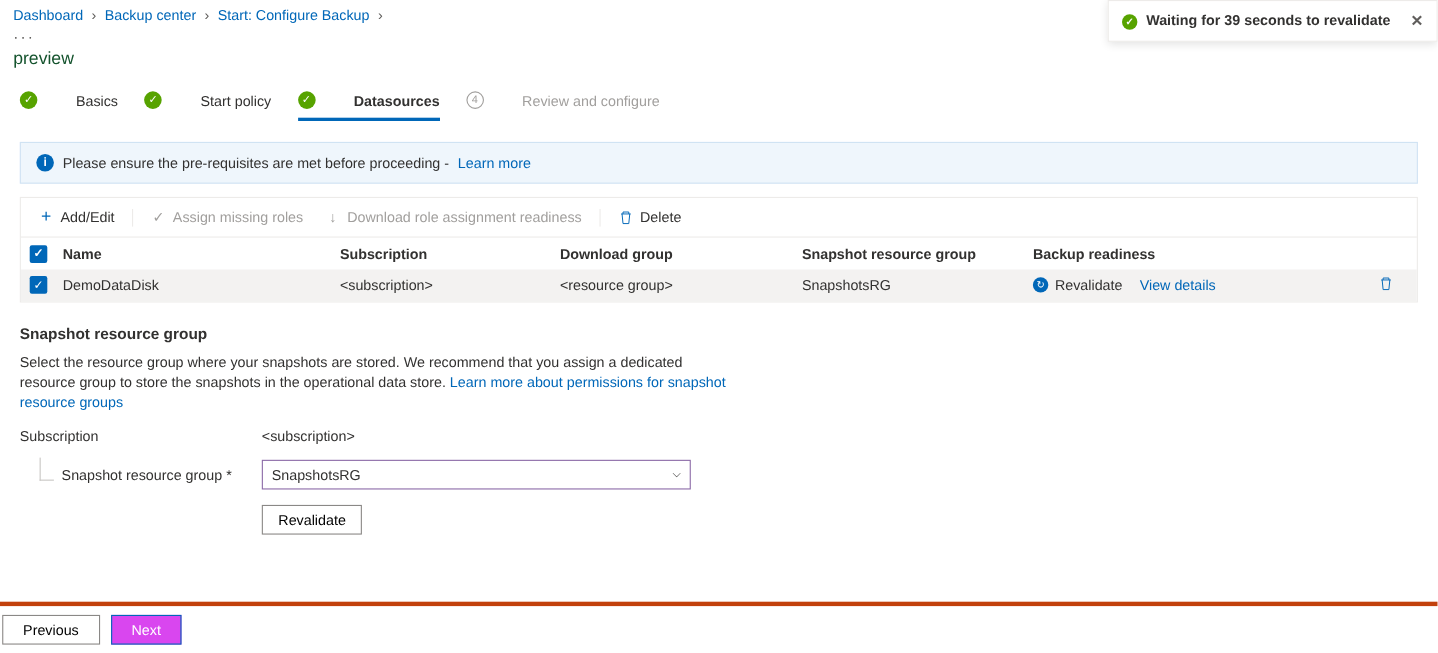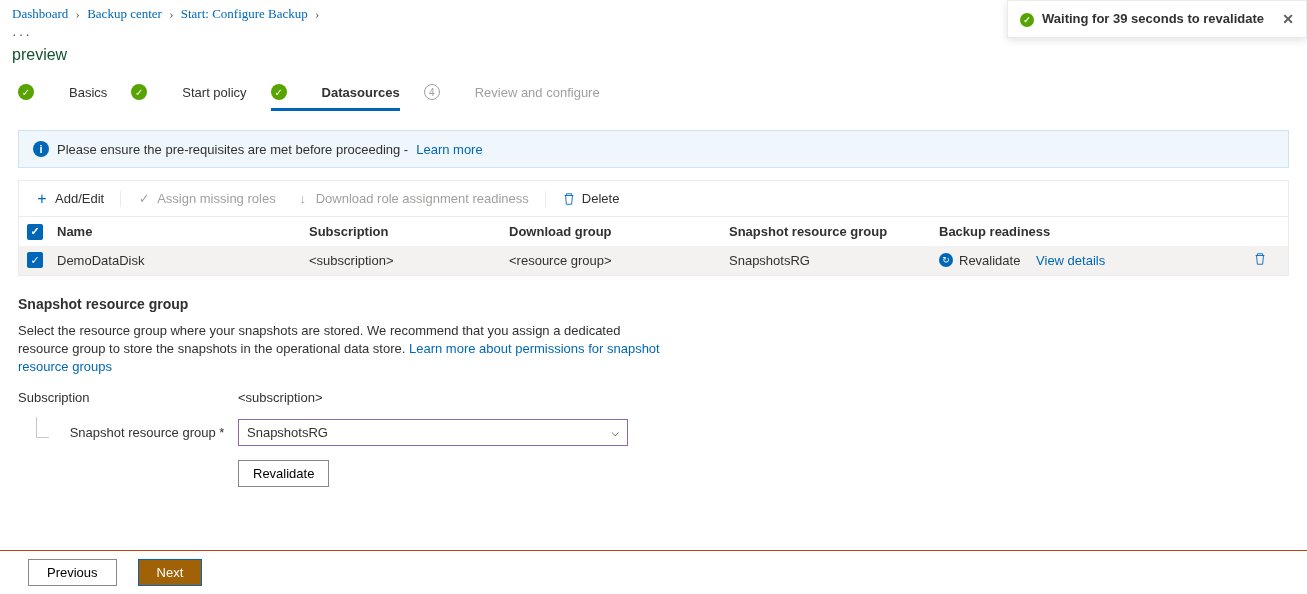--- a/index.html
+++ b/index.html
@@ -1,18 +1,18 @@
 <!DOCTYPE html>
 <html><head>
 <meta charset="utf-8">
 <style>
 * { box-sizing: border-box; margin: 0; padding: 0; }
 body { font-family: "Segoe UI", Arial, sans-serif; font-size: 13px; color: #323130; background: #fff; width: 1307px; height: 594px; position: relative; overflow: hidden; }
 
-.breadcrumb { padding: 6px 12px 2px; font-size: 13px; font-family: Liberation Serif, serif; }
+.breadcrumb { padding: 6px 12px 2px; font-size: 13px; }
 .breadcrumb a { color: #0067b8; text-decoration: none; }
 .breadcrumb .sep { color: #605e5c; margin: 0 4px; }
 
 .header { padding: 2px 12px 4px; display: flex; align-items: baseline; gap: 12px; }
 .header h1 { font-size: 26px; font-weight: 600; }
 .header .more { font-size: 14px; color: #605e5c; letter-spacing: 2px; cursor: pointer; }
 .preview { padding: 0 12px 12px; font-size: 16px; color: #14532d; }
 
 .steps { display: flex; gap: 24px; padding: 8px 18px 0; border-bottom: 1px solid transparent; }
 .step { display: flex; align-items: center; gap: 6px; padding-bottom: 8px; border-bottom: 3px solid transparent; cursor: pointer; }
@@ -52,30 +52,30 @@
 .trash-icon svg path { stroke:#0067b8; fill:none; }
 
 .section { padding: 20px 18px 0; max-width: 680px; }
 .section h3 { font-size:14px; font-weight:600; margin-bottom:10px; }
 .section p { font-size:13px; color:#323130; line-height:1.4; }
 .section a { color:#0067b8; text-decoration:none; }
 
 .form { padding: 14px 18px; }
 .frow { display:flex; align-items:center; margin-bottom:14px; }
 .flabel { width:220px; font-size:13px; color:#323130; }
-.flabel.indent { padding-left:38px; position:relative;text-align:center; }
+.flabel.indent { padding-left:38px; position:relative; }
 .flabel.indent::before { content:""; position:absolute; left:18px; top:-8px; width:12px; height:20px; border-left:1px solid #c8c6c4; border-bottom:1px solid #c8c6c4; }
 .fval { flex:1; }
 .select { width:390px; border:1px solid #8b6aa7; background:#fff; padding:5px 8px; display:flex; justify-content:space-between; align-items:center; cursor:pointer; font-size:13px; }
 .select .chev { font-size:10px; }
 .btn { border:1px solid #8a8886; background:#fff; padding:5px 14px; cursor:pointer; font-size:13px; }
 
-.footer { position:absolute; bottom:0; left:0; right:0; border-top:1px solid #c2410c; padding:8px 28px; display:flex; gap:21px; }
+.footer { position:absolute; bottom:0; left:0; right:0; border-top:4px solid #c2410c; padding:8px 2px; display:flex; gap:10px; }
 .fbtn { padding:5px 18px; font-size:13px; border:1px solid #8a8886; background:#fff; cursor:pointer; }
-.fbtn.primary { background:#a16207; color:#fff; border-color:#0067b8; }
+.fbtn.primary { background:#d946ef; color:#fff; border-color:#0067b8; }
 
 .toast { position:absolute; top:0; right:0; width:300px; background:#fff; border:1px solid #edebe9; box-shadow:0 2px 8px rgba(0,0,0,0.12); padding:10px 12px; }
 .toast-head { display:flex; align-items:flex-start; gap:8px; font-weight:600; font-size:13px; }
 .toast-head .tok { width:14px; height:14px; border-radius:50%; background:#57a300; color:#fff; display:inline-flex; align-items:center; justify-content:center; font-size:9px; flex-shrink:0; margin-top:2px; }
 .toast-close { margin-left:auto; cursor:pointer; font-size:14px; color:#605e5c; }
 .toast-body { font-size:12px; color:#605e5c; margin-top:4px; padding-left:22px; }
 </style>
 </head>
 <body>
 

